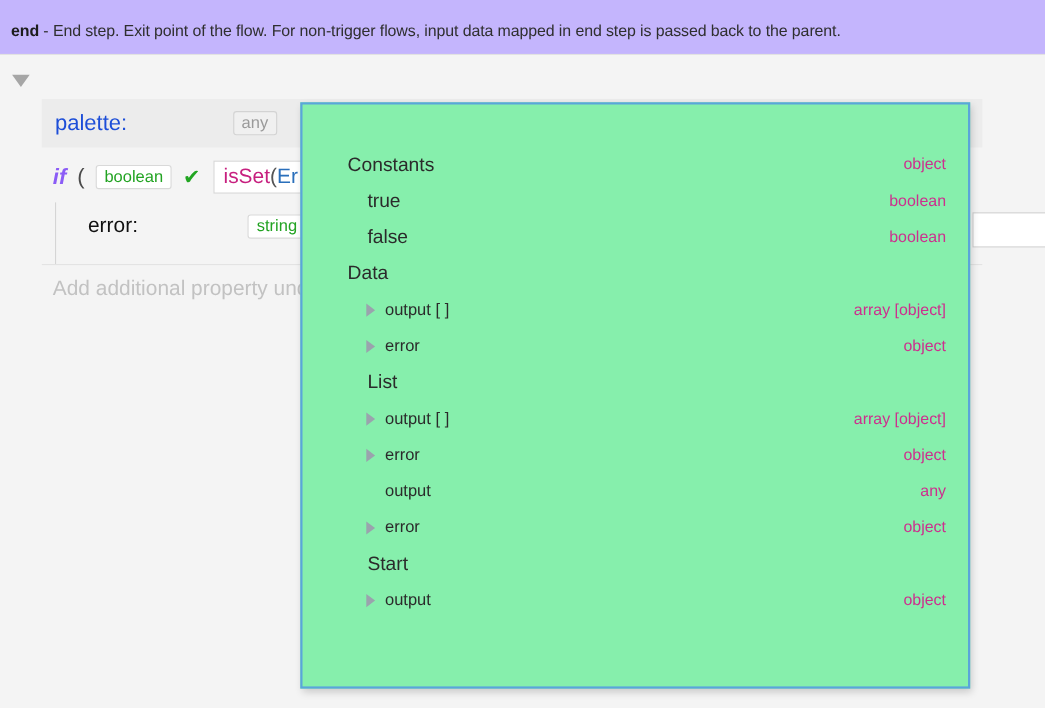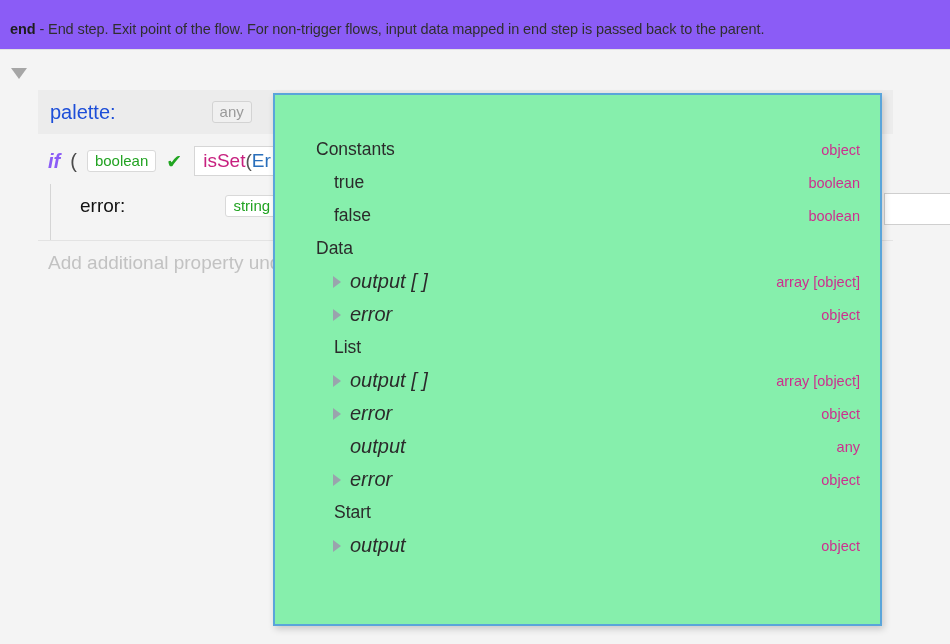--- a/index.html
+++ b/index.html
@@ -14,21 +14,21 @@
     overflow: hidden;
     position: relative;
   }
 
   
   #header-bar {
     position: absolute;
     left: 0; top: 0;
     width: 950px;
     height: 50px;
-    background: #8b5cf6;
+    background: #c4b5fd;
     border-bottom: 1px solid #e2e2e2;
     box-sizing: border-box;
   }
   #header-text {
     position: absolute;
     left: 10px;
     top: 21px;
     font-size: 14.5px;
     color: #2f2f2f;
     white-space: nowrap;
@@ -227,21 +227,21 @@
   }
   .sg-row .typ {
     margin-left: auto;
     font-size: 14.5px;
     color: #cd2f8e;
     white-space: nowrap;
   }
   .lvl0 { padding-left: 24px; }
   .lvl1 { padding-left: 42px; }
   .lvl2 { padding-left: 58px; }
-  .lvl2 .label { font-size: 20px; font-style: italic; }
+  .lvl2 .label { font-size: 15px; }
 </style>
 </head>
 <body>
 
 <div id="header-bar">
   <div id="header-text">
     <span class="kw">end</span><span> - End step. Exit point of the flow. For non-trigger flows, input data mapped in end step is passed back to the parent.</span>
   </div>
 </div>
 

